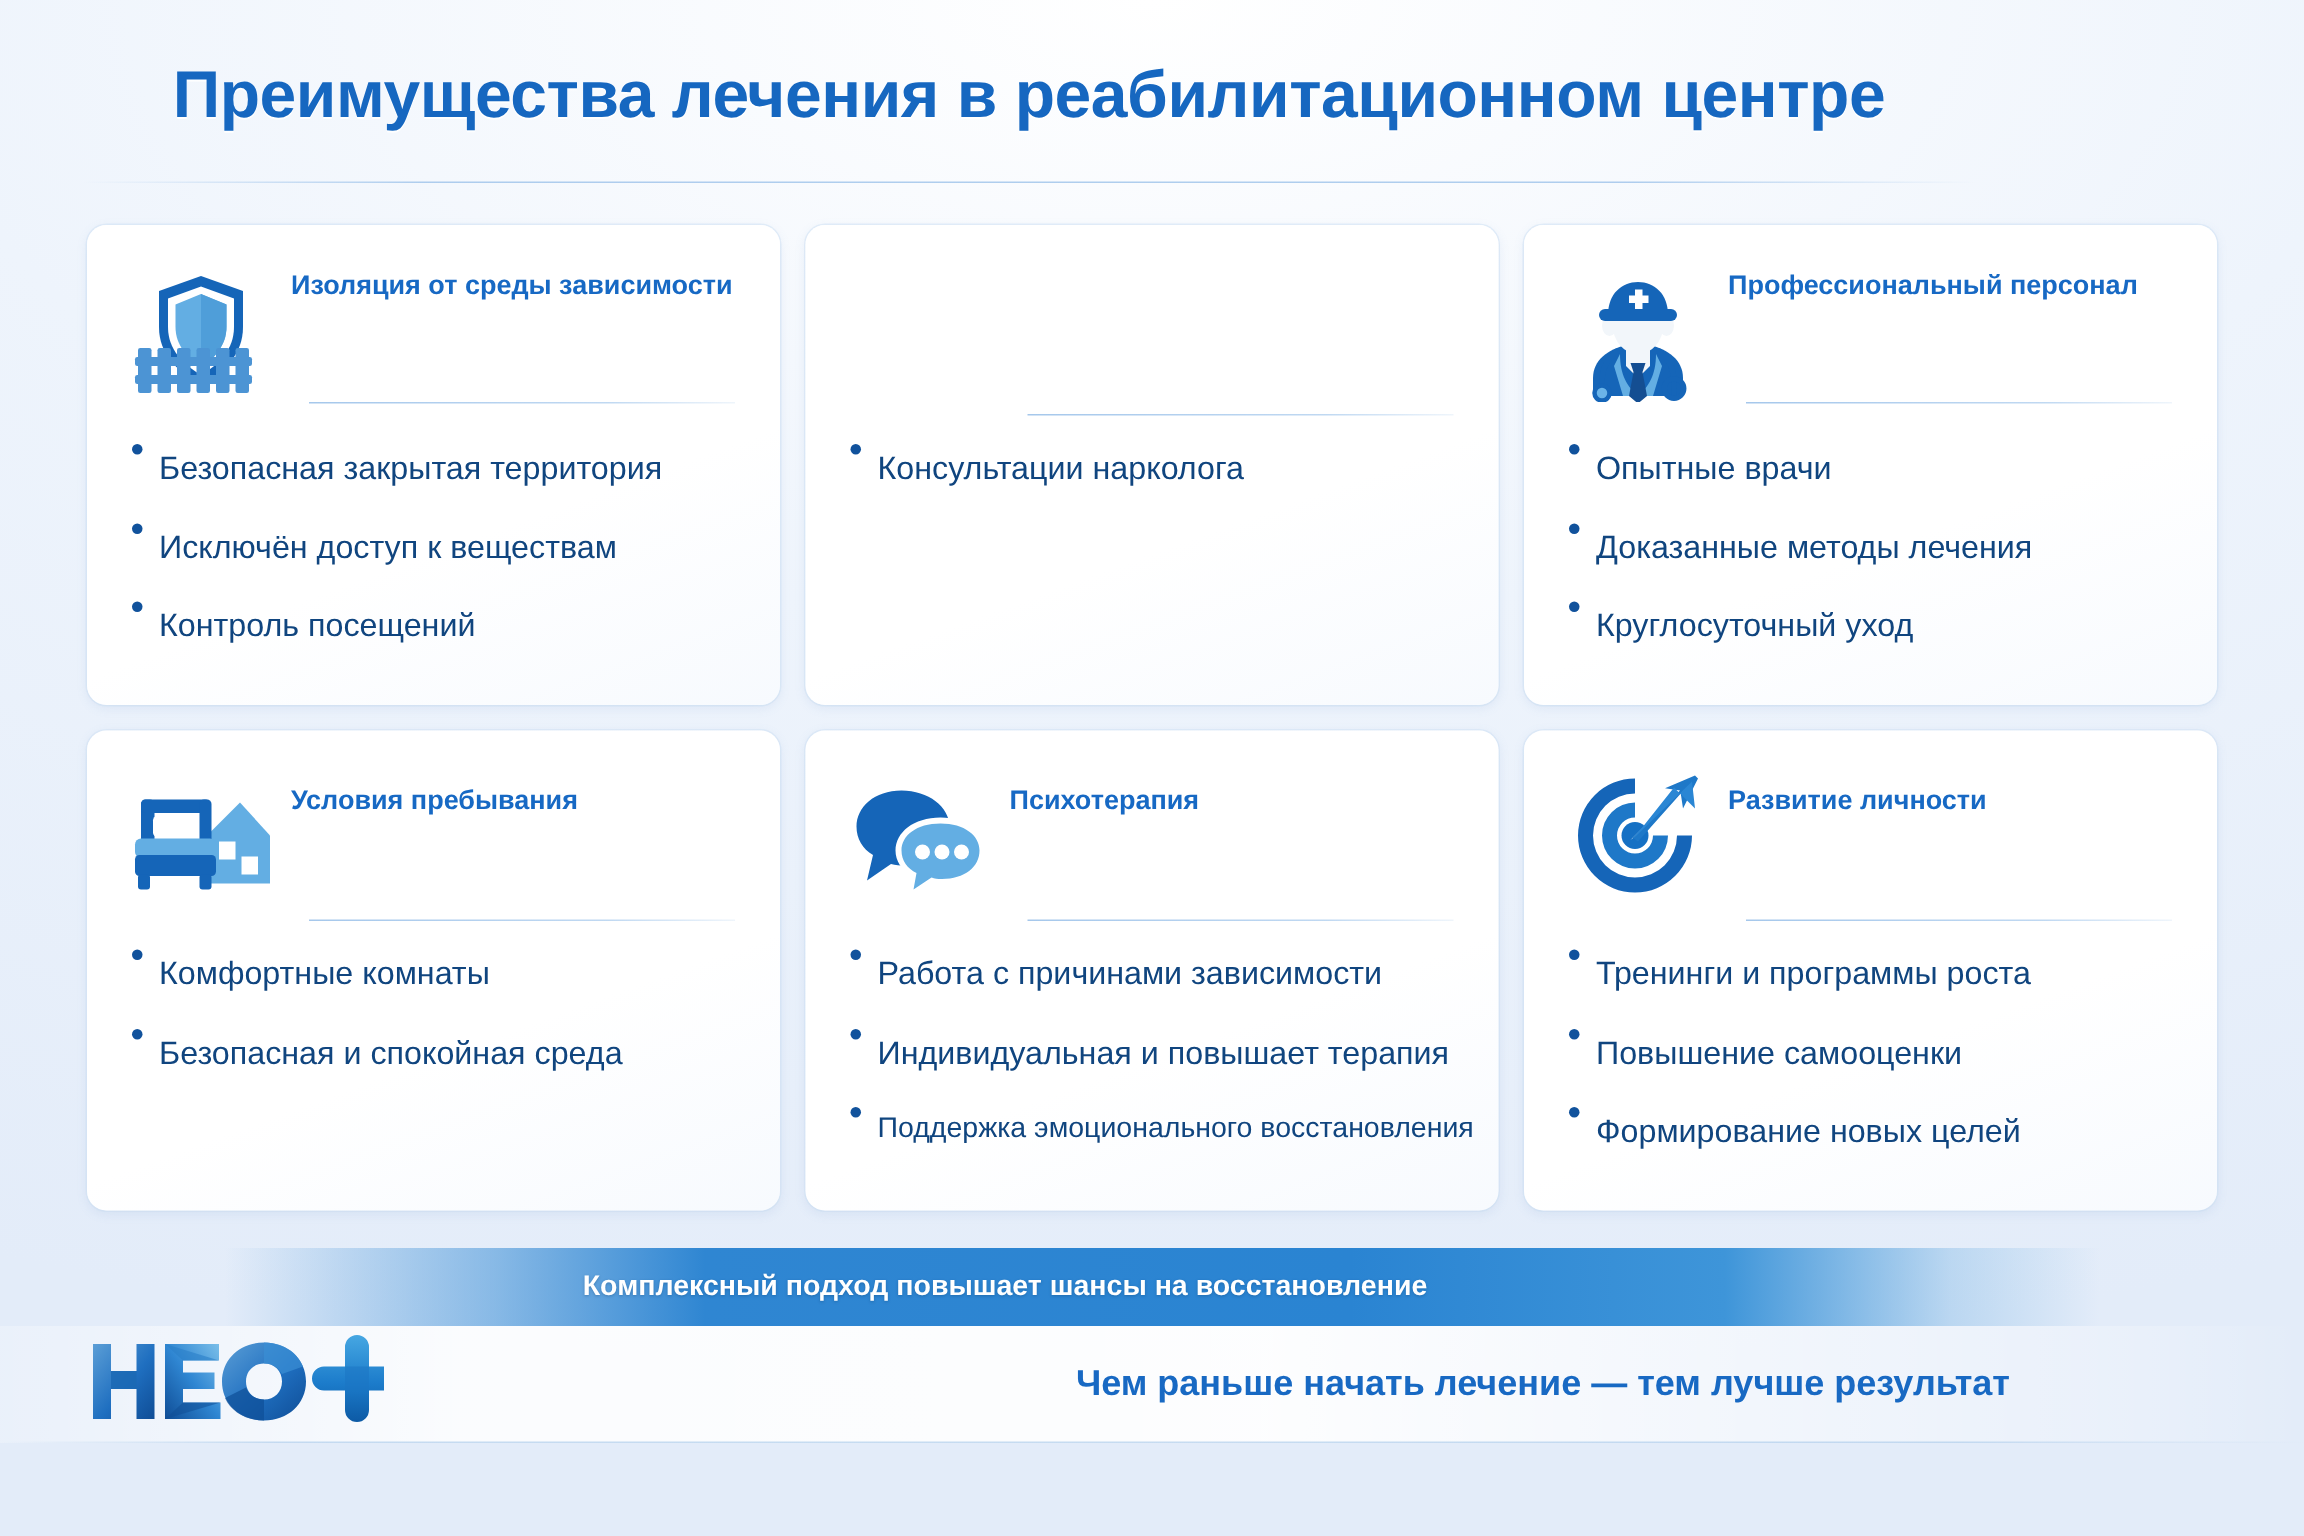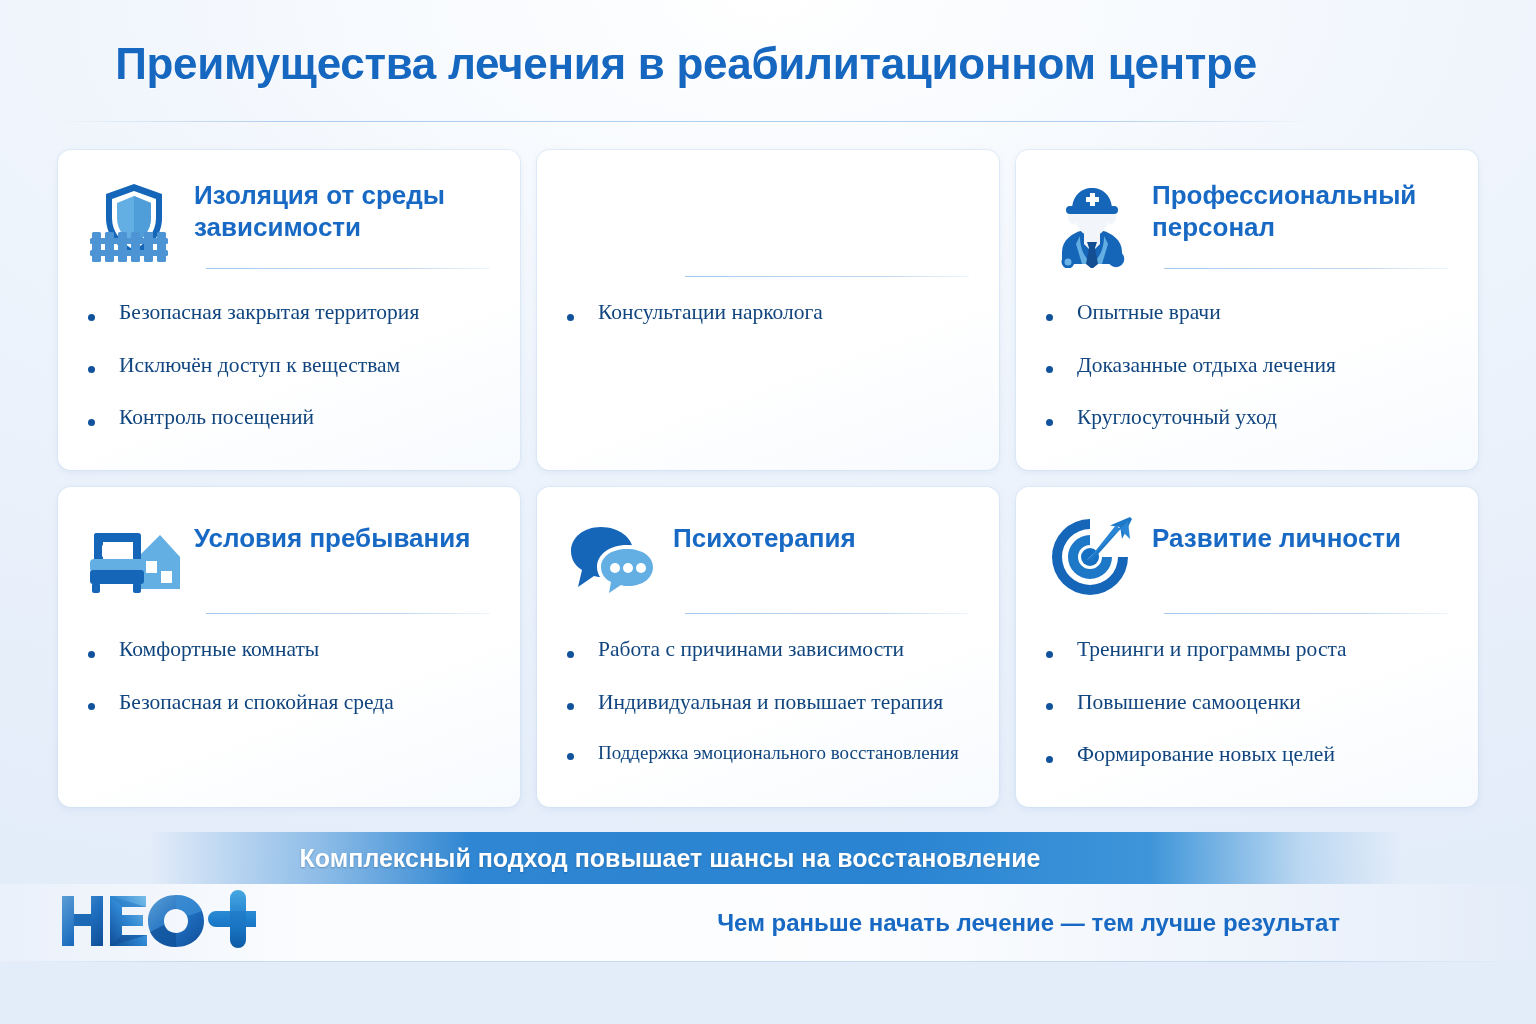--- a/index.html
+++ b/index.html
@@ -77,21 +77,21 @@
   }
   .card-icon {
     flex: 0 0 auto;
     width: 92px;
     height: 92px;
     position: relative;
   }
   .card-icon svg { display: block; width: 92px; height: 92px; }
 
   .card-title {
-    font-size: 26px;
+    font-size: 18px;
     font-weight: bold;
     color: #1769c4;
     line-height: 1.22;
     padding-top: 10px;
     flex: 1 1 auto;
   }
   .card-title.two-line { padding-top: 4px; }
 
   .card-rule {
     position: absolute;
@@ -108,28 +108,27 @@
 
   .bullets {
     position: absolute;
     left: 30px;
     right: 24px;
     top: 150px;
     list-style: none;
   }
   .bullets li {
     display: flex;
-    align-items: flex-end;
-    gap: 24px;
+    align-items: flex-start;
+    gap: 11px;
     margin-bottom: 28px;
     font-size: 21.5px;
     color: #10457f;
     line-height: 1.15;
     white-space: nowrap;
-    font-family: Liberation Serif, serif;
   }
   .bullets li .dot {
     flex: 0 0 auto;
     width: 7px;
     height: 7px;
     border-radius: 50%;
     background: #11529c;
     transform: translateY(-4px);
   }
   .bullets li.tight { font-size: 19px; }
@@ -149,21 +148,21 @@
       #2a84d2 900px,
       #3e95d9 1150px,
       rgba(110,175,226,.35) 1300px,
       rgba(140,190,232,0) 1400px);
     display: flex;
     align-items: center;
   }
   .banner-text {
     width: 1340px;
     text-align: center;
-    font-size: 25px;
+    font-size: 19px;
     font-weight: bold;
     color: #ffffff;
     text-shadow: 0 1px 2px rgba(12,60,110,.35);
     white-space: nowrap;
   }
 
   .subbanner {
     position: absolute;
     left: 0;
     top: 884px;
@@ -295,21 +294,21 @@
       <div class="card-title two-line">Профессиональный персонал</div>
     </div>
     <div class="card-rule"></div>
     <ul class="bullets">
       <li>
           <span class="dot"></span>
           <span>Опытные врачи</span>
         </li>
       <li>
           <span class="dot"></span>
-          <span>Доказанные отдыха лечения</span>
+          <span>Доказанные методы лечения</span>
         </li>
       <li>
           <span class="dot"></span>
           <span>Круглосуточный уход</span>
         </li>
     </ul>
   </div>
 
   <div class="card">
     <div class="card-head">

